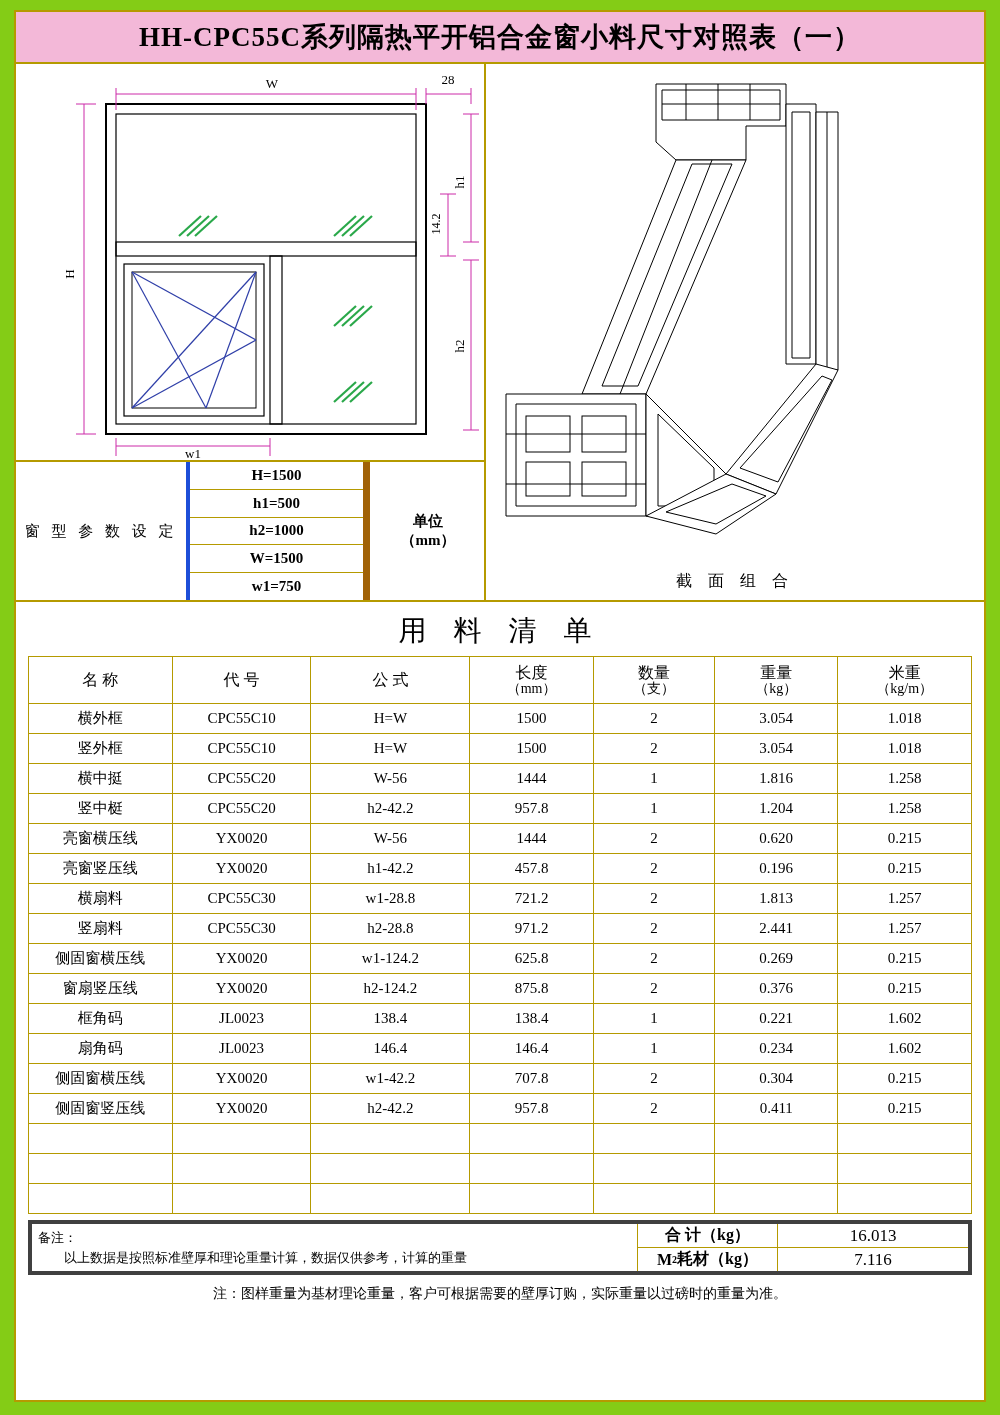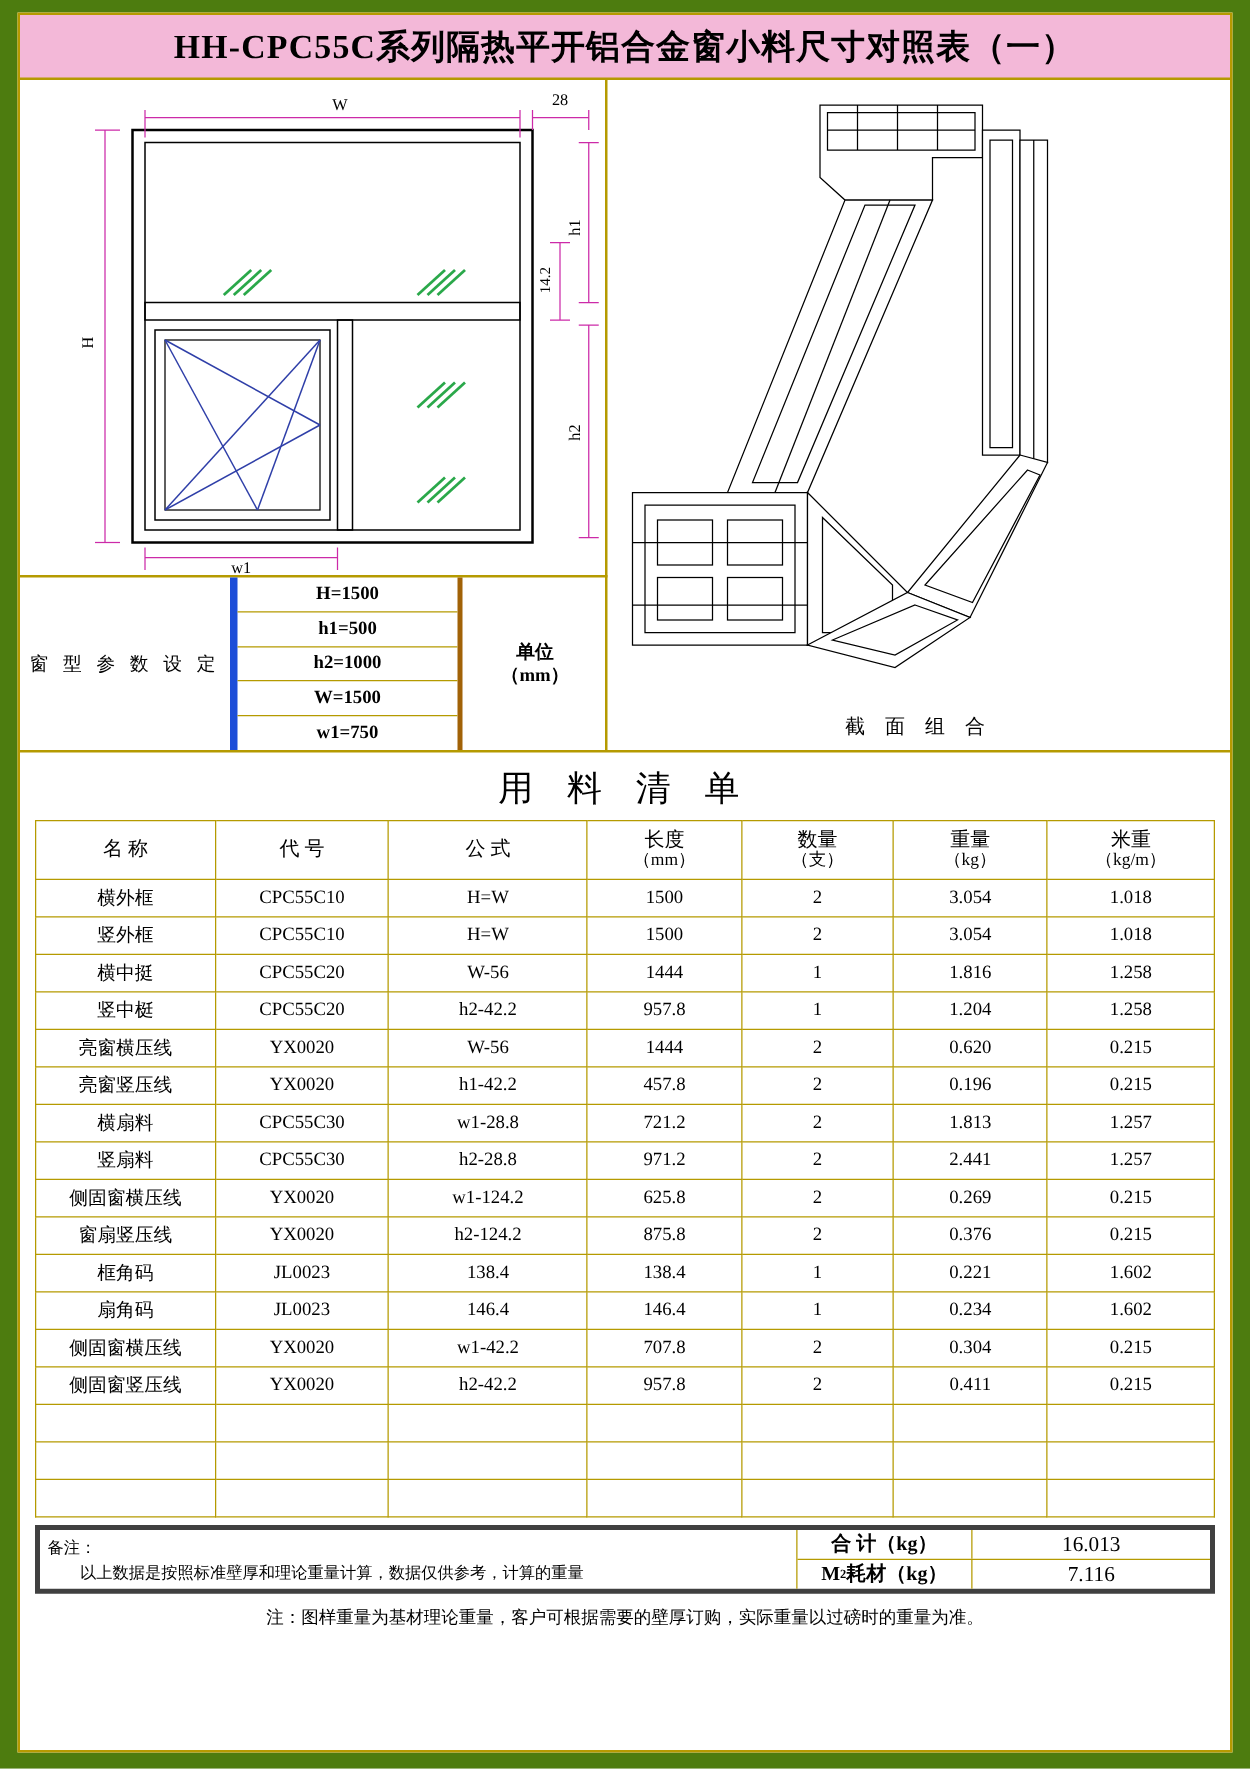--- a/index.html
+++ b/index.html
@@ -9,21 +9,21 @@
   }
   body {
     font-family: "Liberation Serif", "DejaVu Serif", serif;
     color: #000;
   }
   .page {
     position: relative;
     width: 1000px;
     height: 1415px;
     box-sizing: border-box;
-    background: #4d7c0f;
+    background: #84cc16;
   }
   .sheet {
     position: absolute;
     left: 14px;
     top: 10px;
     width: 972px;
     height: 1392px;
     border: 2px solid #b59a00;
     box-sizing: border-box;
     background: #fff;
@@ -83,26 +83,26 @@
     box-sizing: border-box;
     display: flex;
   }
   .param-label {
     width: 174px;
     display: flex;
     align-items: center;
     justify-content: center;
     font-size: 15px;
     letter-spacing: 4px;
-    border-right: 6px solid #1d4ed8;
+    border-right: 4px solid #1d4ed8;
     box-sizing: border-box;
   }
   .param-vals {
     width: 180px;
-    border-right: 4px solid #a16207;
+    border-right: 7px solid #a16207;
     box-sizing: border-box;
     display: flex;
     flex-direction: column;
   }
   .param-vals div {
     flex: 1;
     display: flex;
     align-items: center;
     justify-content: center;
     font-size: 15px;

